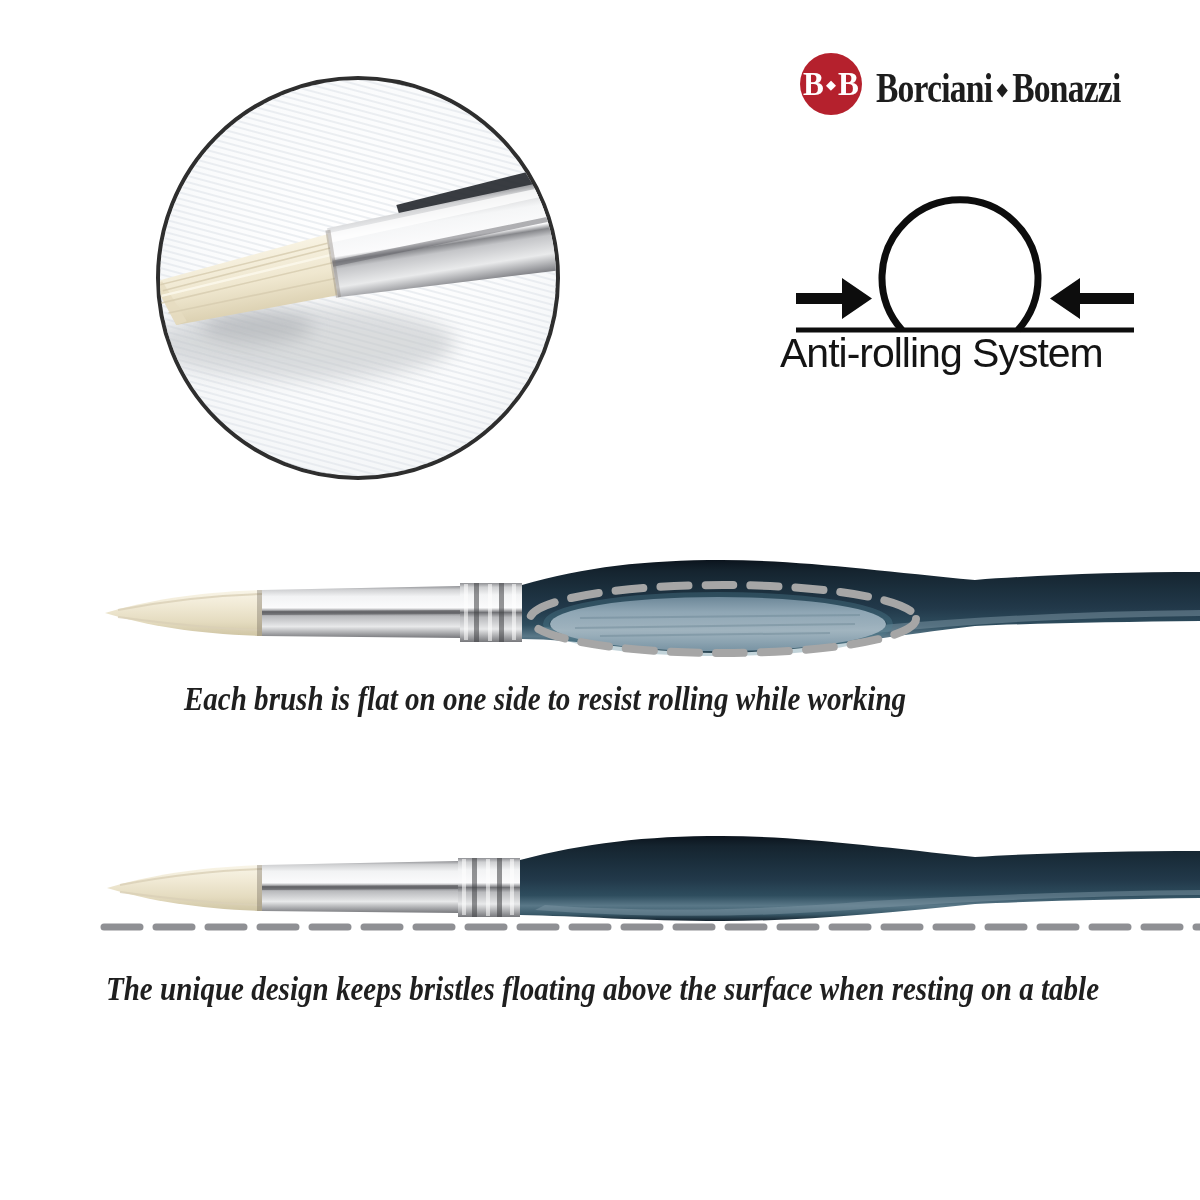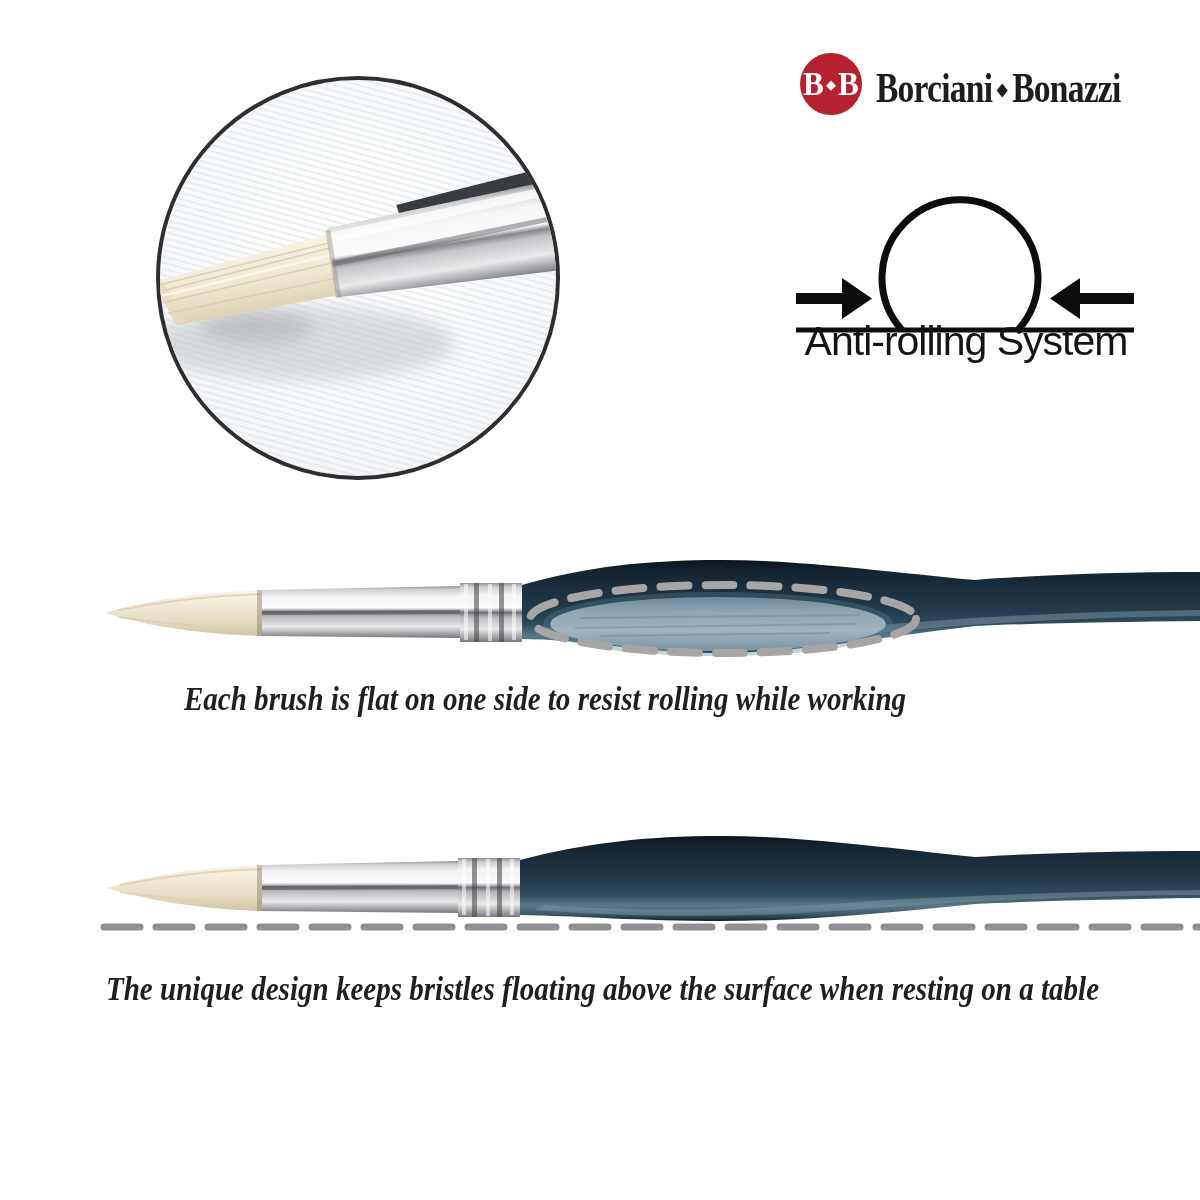--- a/index.html
+++ b/index.html
@@ -13,21 +13,21 @@
   .logo-badge .b{color:#ffffff;font-family:"Liberation Serif",serif;font-weight:700;
       font-size:34px;line-height:1;transform:scaleX(.92);}
   .logo-badge .dia{color:#ffffff;font-size:13px;line-height:1;margin:0 1px;}
   .wordmark{left:876px;top:67px;font-family:"Liberation Serif",serif;font-weight:700;
       font-size:42px;line-height:42px;color:#1d1d1d;letter-spacing:-1px;white-space:nowrap;
       transform:scaleX(.8);transform-origin:left center;}
   .wordmark .dia{display:inline-block;font-size:17px;transform:translateY(-7px);
       margin:0 6px;letter-spacing:0;}
 
   
-  .antiroll-label{left:780px;top:319px;width:372px;text-align:center;color:#141414;
+  .antiroll-label{left:780px;top:331px;width:372px;text-align:left;color:#141414;
       font-size:41px;line-height:44px;letter-spacing:-1px;white-space:nowrap;}
 
   
   .caption{font-family:"Liberation Serif",serif;font-style:italic;font-weight:700;
       font-size:33px;line-height:40px;color:#1f1f1f;text-align:center;white-space:nowrap;
       transform:scaleX(.88);transform-origin:center;}
   .caption-1{left:0;top:679px;width:1090px;}
   .caption-2{left:5px;top:969px;width:1195px;}
 </style>
 </head>

